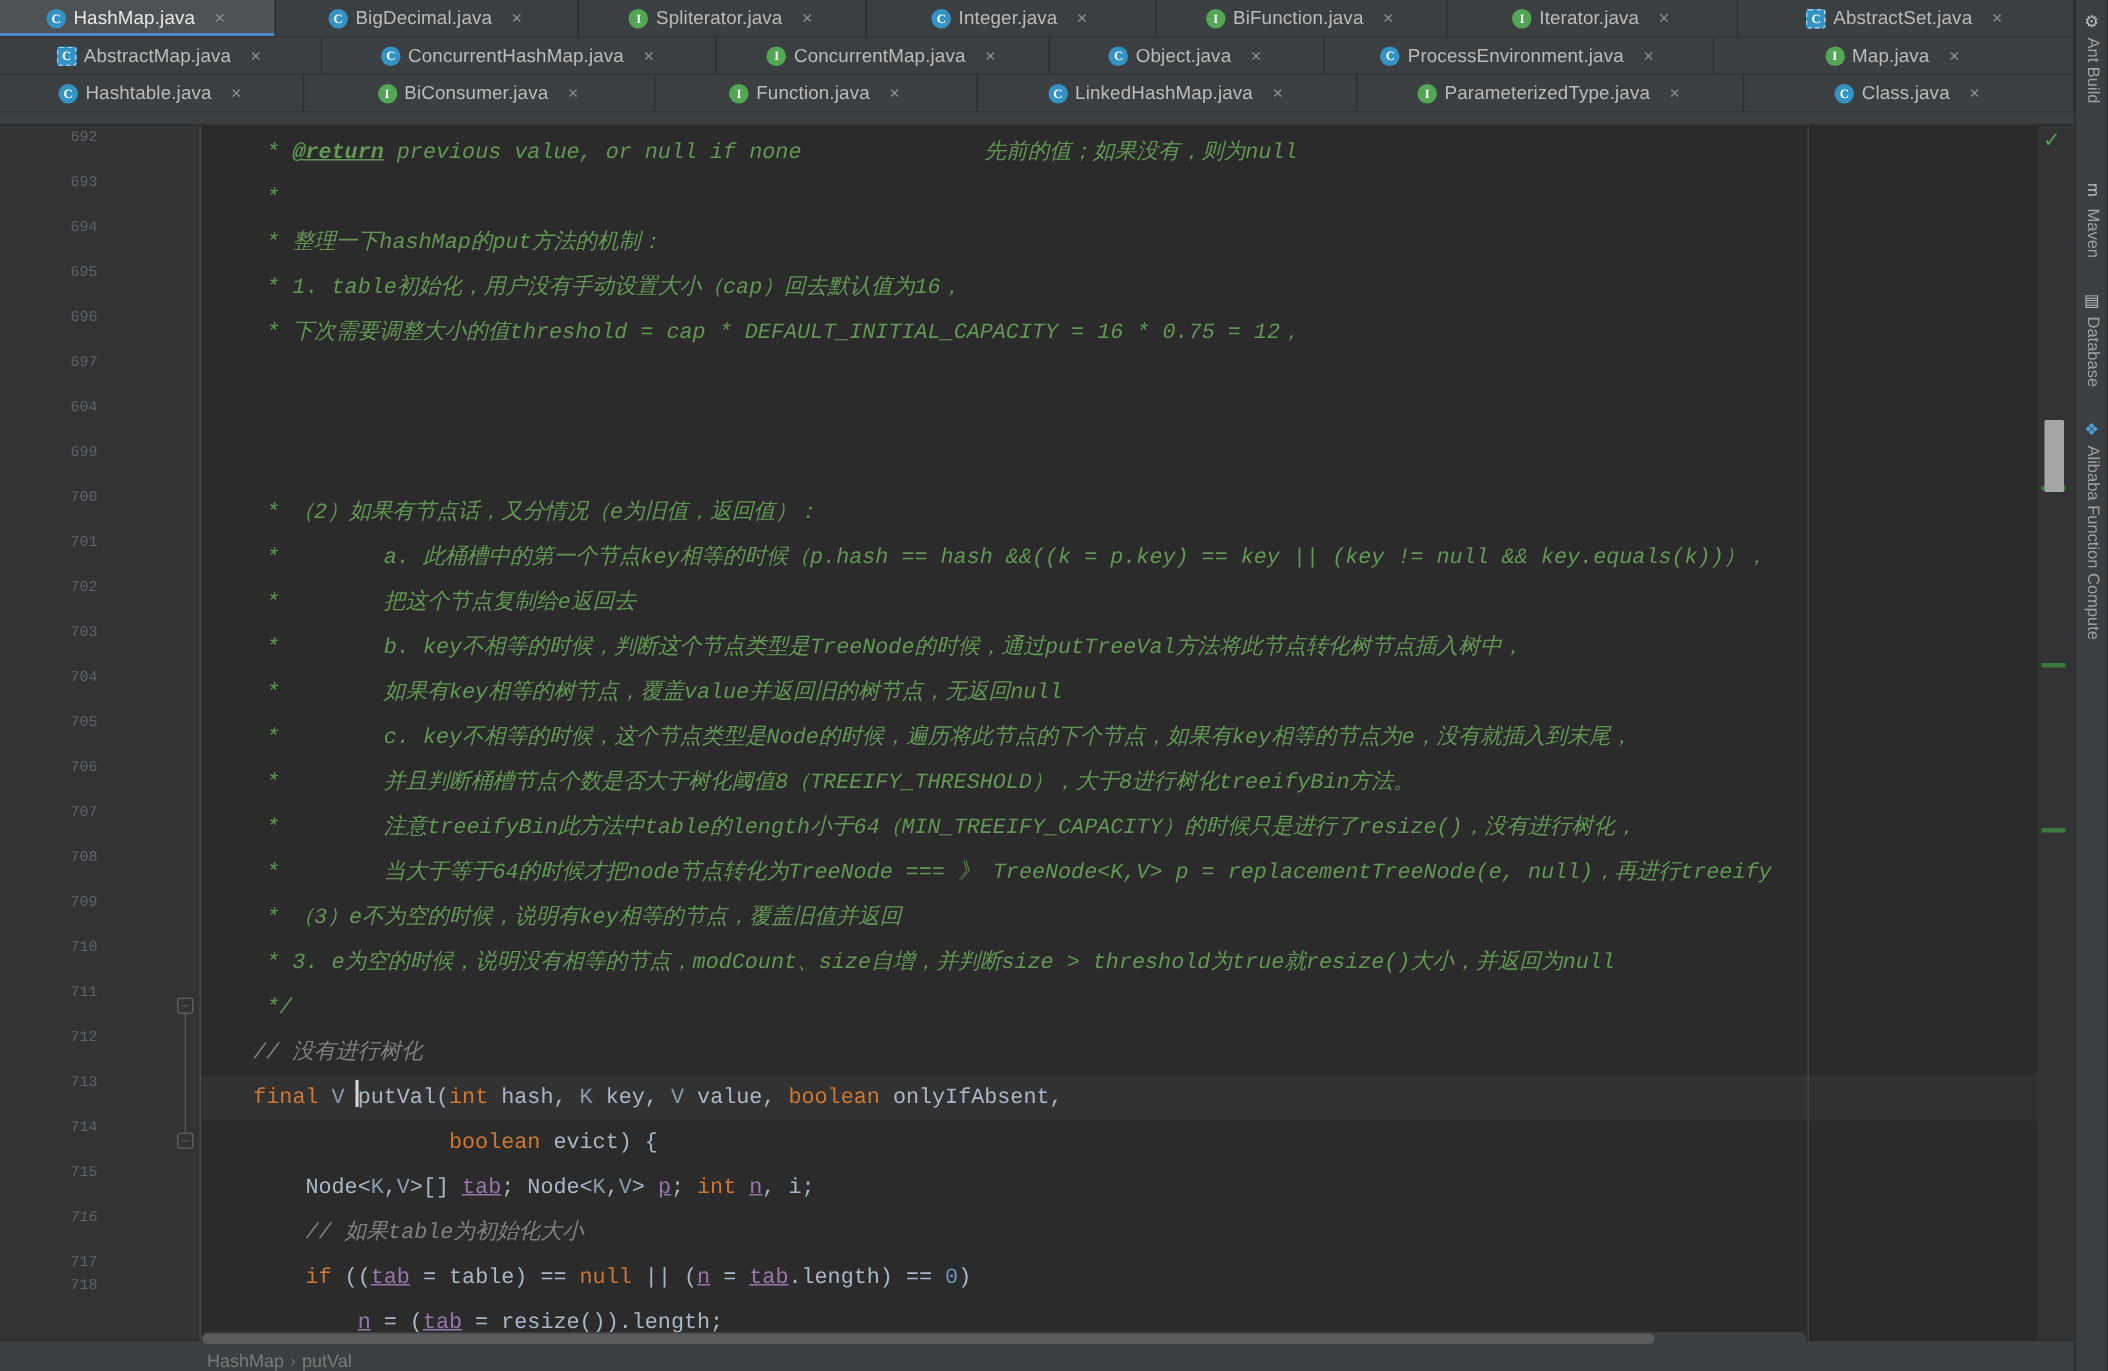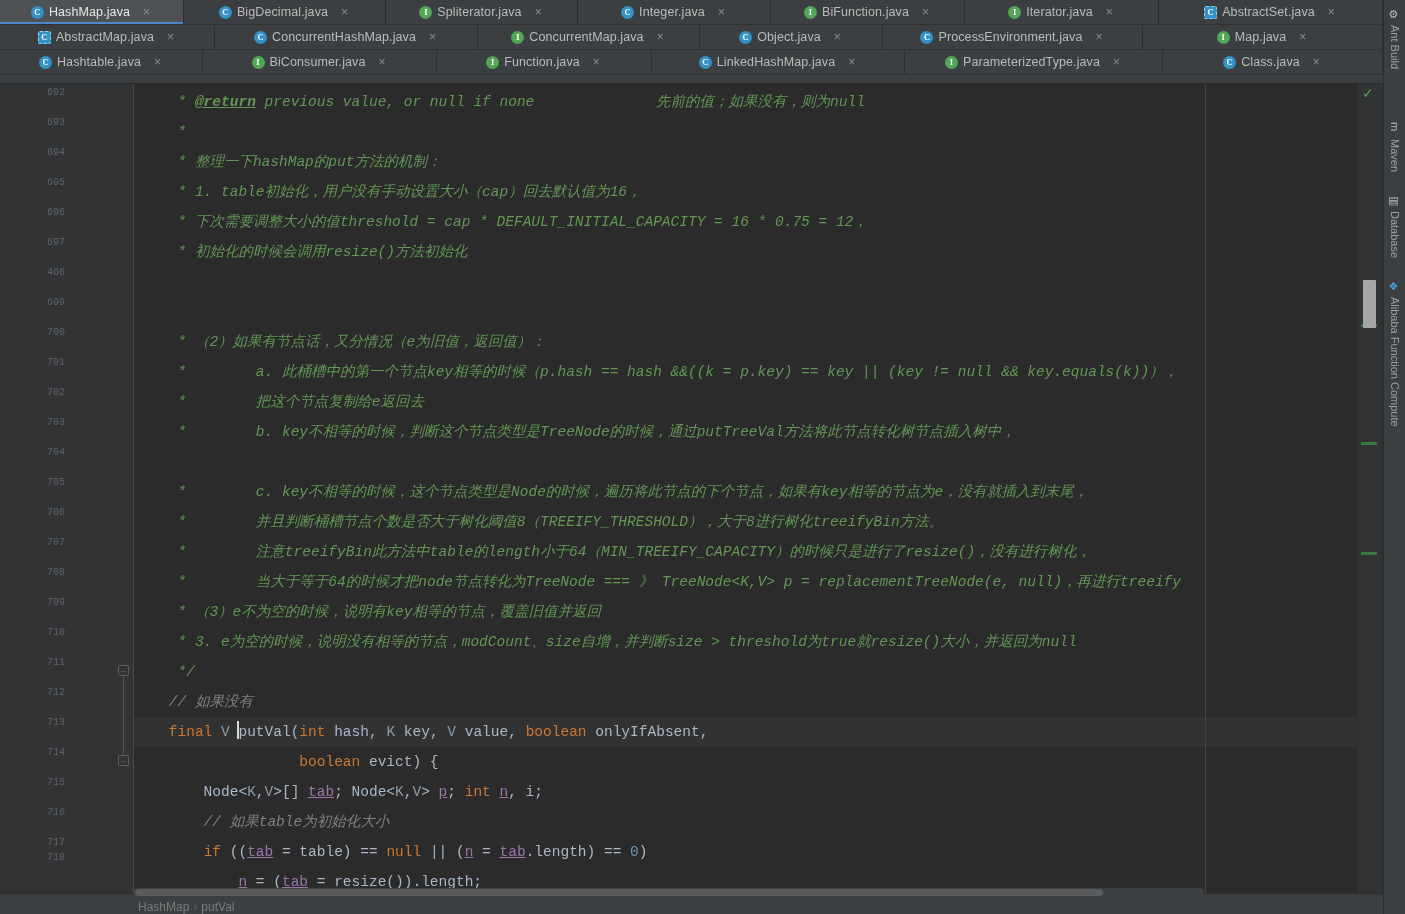--- a/index.html
+++ b/index.html
@@ -262,21 +262,21 @@
     </div>
 
   <div class="editor">
     <div class="gutter" id="gutter">
         <div class="lineno" style="top: 3px;">692</div>
         <div class="lineno" style="top: 33px;">693</div>
         <div class="lineno" style="top: 63px;">694</div>
         <div class="lineno" style="top: 93px;">695</div>
         <div class="lineno" style="top: 123px;">696</div>
         <div class="lineno" style="top: 153px;">697</div>
-        <div class="lineno" style="top: 183px;">466</div>
+        <div class="lineno" style="top: 183px;">604</div>
         <div class="lineno" style="top: 213px;">699</div>
         <div class="lineno" style="top: 243px;">700</div>
         <div class="lineno" style="top: 273px;">701</div>
         <div class="lineno" style="top: 303px;">702</div>
         <div class="lineno" style="top: 333px;">703</div>
         <div class="lineno" style="top: 363px;">704</div>
         <div class="lineno" style="top: 393px;">705</div>
         <div class="lineno" style="top: 423px;">706</div>
         <div class="lineno" style="top: 453px;">707</div>
         <div class="lineno" style="top: 483px;">708</div>
@@ -293,33 +293,33 @@
         <div class="fold" style="top: 581px; border: 1px solid rgb(92, 92, 92); border-radius: 2px;">−</div>
         <div class="fold" style="top: 671px; border: 1px solid rgb(92, 92, 92); border-radius: 2px;">−</div>
         <div class="foldline" style="top: 592px; height: 79px;"></div>
       </div>
     <div class="codearea" id="codearea">
         <div class="cline" style="top: 3px;"><span class="cmt">     * </span><span class="cmt-tag">@return</span><span class="cmt"> previous value, or null if none              先前的值；如果没有，则为null</span></div>
         <div class="cline" style="top: 33px;"><span class="cmt">     *</span></div>
         <div class="cline" style="top: 63px;"><span class="cmt">     * 整理一下hashMap的put方法的机制：</span></div>
         <div class="cline" style="top: 93px;"><span class="cmt">     * 1. table初始化，用户没有手动设置大小（cap）回去默认值为16，</span></div>
         <div class="cline" style="top: 123px;"><span class="cmt">     * 下次需要调整大小的值threshold = cap * DEFAULT_INITIAL_CAPACITY = 16 * 0.75 = 12，</span></div>
-        <div class="cline" style="top: 153px;"><span class="cmt">     * 初始化的时候会调用resize()方法初始化</span></div>
         <div class="cline" style="top: 243px;"><span class="cmt">     * （2）如果有节点话，又分情况（e为旧值，返回值）：</span></div>
         <div class="cline" style="top: 273px;"><span class="cmt">     *        a. 此桶槽中的第一个节点key相等的时候（p.hash == hash &amp;&amp;((k = p.key) == key || (key != null &amp;&amp; key.equals(k))），</span></div>
         <div class="cline" style="top: 303px;"><span class="cmt">     *        把这个节点复制给e返回去</span></div>
         <div class="cline" style="top: 333px;"><span class="cmt">     *        b. key不相等的时候，判断这个节点类型是TreeNode的时候，通过putTreeVal方法将此节点转化树节点插入树中，</span></div>
+        <div class="cline" style="top: 363px;"><span class="cmt">     *        如果有key相等的树节点，覆盖value并返回旧的树节点，无返回null</span></div>
         <div class="cline" style="top: 393px;"><span class="cmt">     *        c. key不相等的时候，这个节点类型是Node的时候，遍历将此节点的下个节点，如果有key相等的节点为e，没有就插入到末尾，</span></div>
         <div class="cline" style="top: 423px;"><span class="cmt">     *        并且判断桶槽节点个数是否大于树化阈值8（TREEIFY_THRESHOLD），大于8进行树化treeifyBin方法。</span></div>
         <div class="cline" style="top: 453px;"><span class="cmt">     *        注意treeifyBin此方法中table的length小于64（MIN_TREEIFY_CAPACITY）的时候只是进行了resize()，没有进行树化，</span></div>
         <div class="cline" style="top: 483px;"><span class="cmt">     *        当大于等于64的时候才把node节点转化为TreeNode === 》 TreeNode&lt;K,V&gt; p = replacementTreeNode(e, null)，再进行treeify</span></div>
         <div class="cline" style="top: 513px;"><span class="cmt">     * （3）e不为空的时候，说明有key相等的节点，覆盖旧值并返回</span></div>
         <div class="cline" style="top: 543px;"><span class="cmt">     * 3. e为空的时候，说明没有相等的节点，modCount、size自增，并判断size &gt; threshold为true就resize()大小，并返回为null</span></div>
         <div class="cline" style="top: 573px;"><span class="cmt">     */</span></div>
-        <div class="cline" style="top: 603px;"><span class="cmt2">    // 如果没有</span></div>
+        <div class="cline" style="top: 603px;"><span class="cmt2">    // 没有进行树化</span></div>
         <div class="cline hl" style="top: 633px;"><span class="txt">    </span><span class="kw">final</span><span class="txt"> </span><span class="gen">V</span><span class="txt"> </span><span class="caret"></span><span class="txt">putVal</span><span class="txt">(</span><span class="kw">int</span><span class="txt"> hash, </span><span class="gen">K</span><span class="txt"> key, </span><span class="gen">V</span><span class="txt"> value, </span><span class="kw">boolean</span><span class="txt"> onlyIfAbsent,</span></div>
         <div class="cline" style="top: 663px;"><span class="txt">                   </span><span class="kw">boolean</span><span class="txt"> evict) {</span></div>
         <div class="cline" style="top: 693px;"><span class="txt">        Node&lt;</span><span class="gen">K</span><span class="txt">,</span><span class="gen">V</span><span class="txt">&gt;[] </span><span class="fld">tab</span><span class="txt">; Node&lt;</span><span class="gen">K</span><span class="txt">,</span><span class="gen">V</span><span class="txt">&gt; </span><span class="fld">p</span><span class="txt">; </span><span class="kw">int</span><span class="txt"> </span><span class="fld">n</span><span class="txt">, i;</span></div>
         <div class="cline" style="top: 723px;"><span class="cmt2">        // 如果table为初始化大小</span></div>
         <div class="cline" style="top: 753px;"><span class="txt">        </span><span class="kw">if</span><span class="txt"> ((</span><span class="fld">tab</span><span class="txt"> = table) == </span><span class="kw">null</span><span class="txt"> || (</span><span class="fld">n</span><span class="txt"> = </span><span class="fld">tab</span><span class="txt">.length) == </span><span class="num">0</span><span class="txt">)</span></div>
         <div class="cline" style="top: 783px;"><span class="txt">            </span><span class="fld">n</span><span class="txt"> = (</span><span class="fld">tab</span><span class="txt"> = resize()).length;</span></div>
       </div>
     <div class="codeseparator"></div>
   </div>
 

